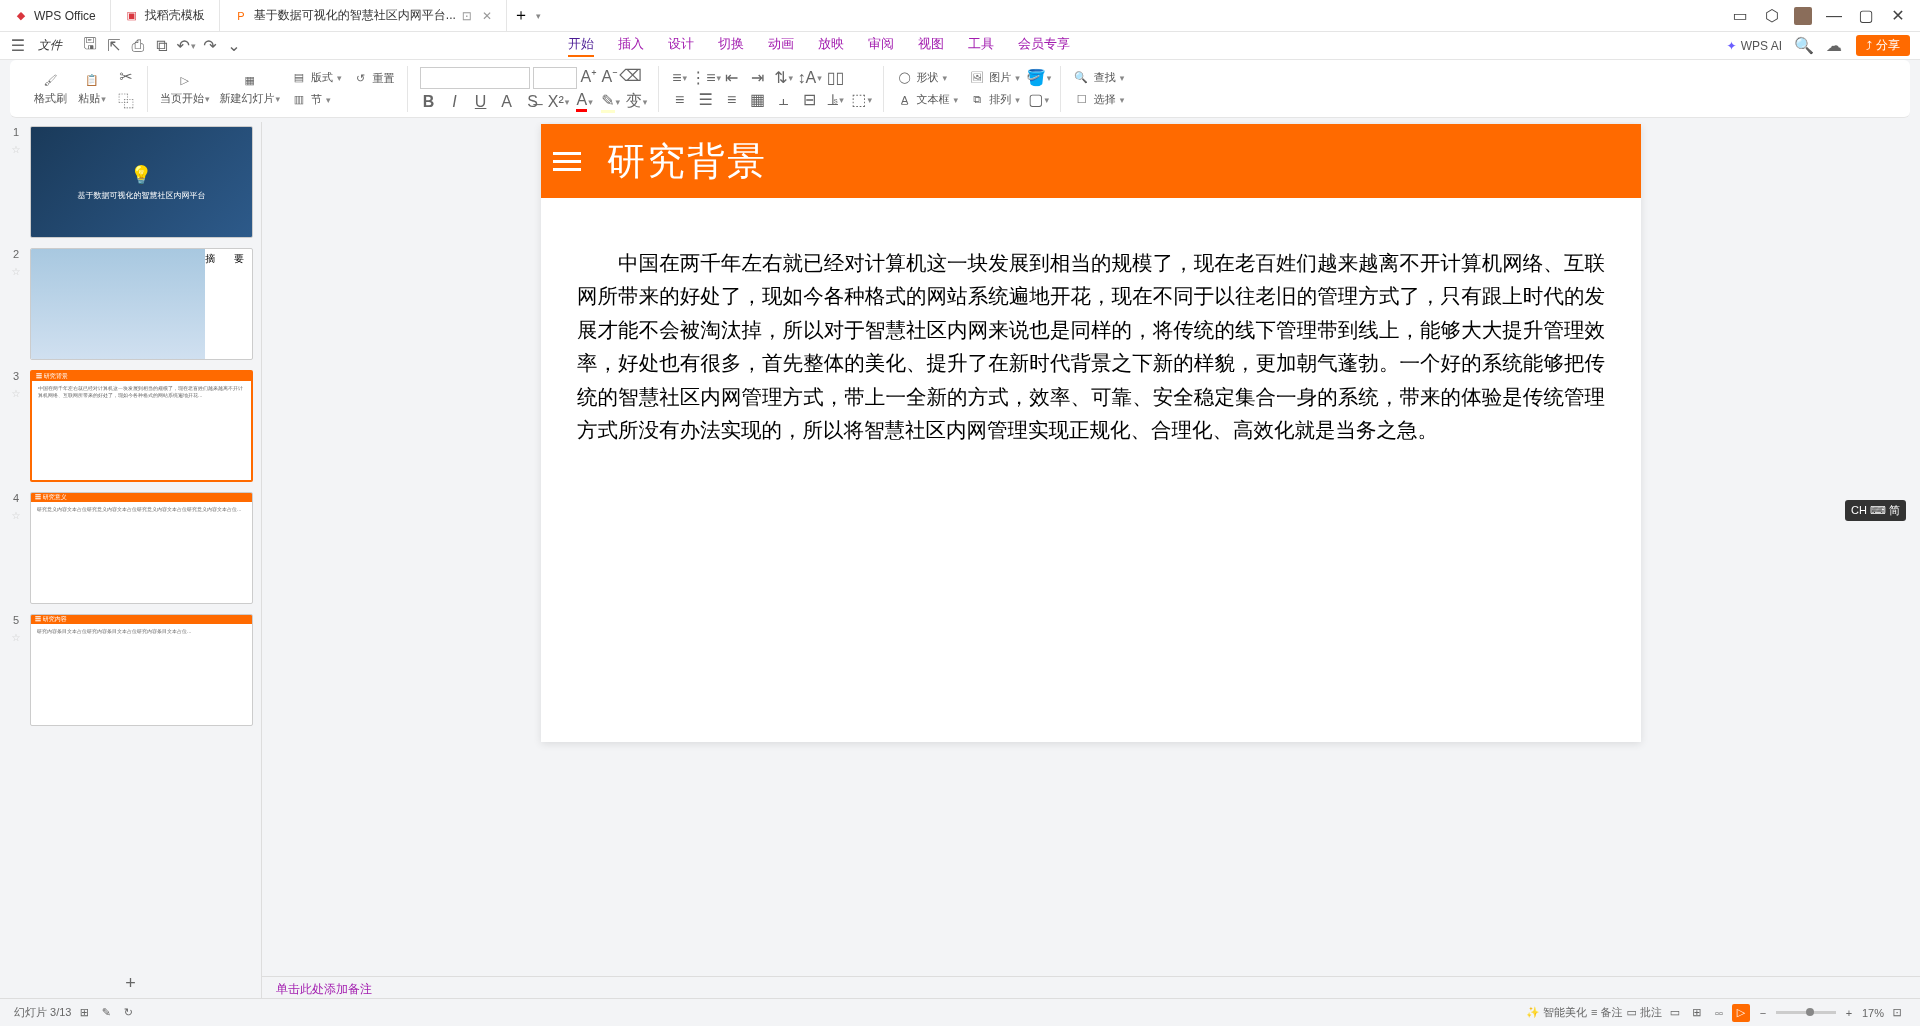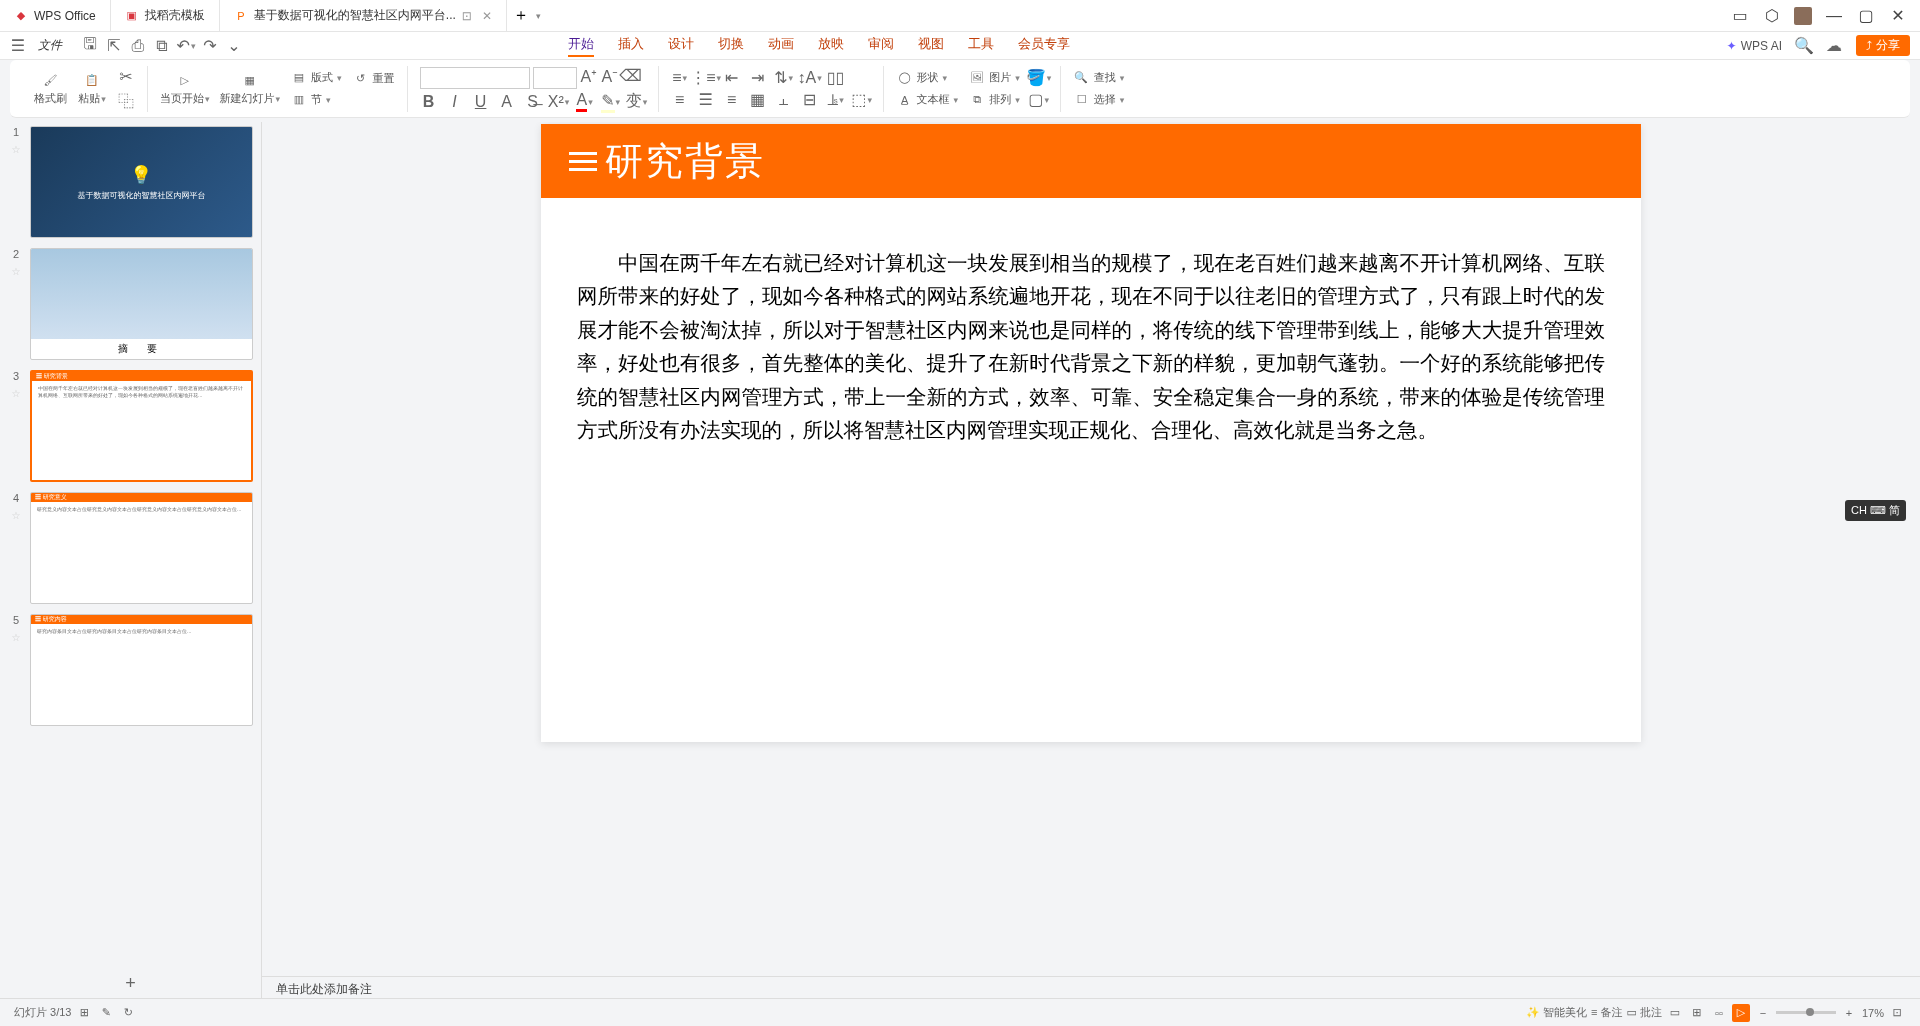--- a/index.html
+++ b/index.html
@@ -16,21 +16,21 @@
 .titlebar-right { display: flex; gap: 12px; padding-right: 12px; align-items: center; }
 .win-btn { width: 20px; height: 20px; display:flex; align-items:center; justify-content:center; color:#444; cursor:pointer;}
 
 
 .menubar { height: 28px; background: #fff; display: flex; align-items: center; padding: 0 10px; justify-content: space-between; border-bottom: 1px solid #e5e5e5;}
 .menubar-left { display: flex; align-items: center; gap: 6px; }
 .menu-btn { padding: 2px 6px; font-size: 12px; color: #333; cursor:pointer;font-style:italic; }
 .quick-icons { display:flex; gap:8px; margin-left:8px; }
 .qicon { width:16px; height:16px; color:#666; display:flex; align-items:center; justify-content:center; cursor:pointer;}
 .menu-tabs { display: flex; gap: 24px; margin-left: 40px; }
-.menu-tab { font-size: 13px; color: #c2410c; cursor: pointer; padding-bottom: 2px;}
+.menu-tab { font-size: 13px; color: #a21caf; cursor: pointer; padding-bottom: 2px;}
 .menu-tab.active { color: #4c1d95; border-bottom: 2px solid #ff6a00; }
 .menubar-right { display: flex; align-items: center; gap: 14px; }
 .wps-ai { font-size:12px; color:#555; display:flex; align-items:center; gap:4px;}
 .share-btn { background:#ff6a00; color:#fff; padding:2px 10px; border-radius:3px; font-size:12px; cursor:pointer; display:flex; align-items:center; gap:4px;}
 
 
 .ribbon { height: 58px; background: #fff; display: flex; align-items: center; padding: 0 12px; gap: 0; border-bottom: 1px solid #e5e5e5; margin: 0 10px; border-radius: 6px;}
 .ribbon-group { display: flex; align-items: center; gap: 10px; padding: 0 12px; height: 46px; border-right: 1px solid #e5e5e5;}
 .ribbon-group:last-child { border-right: none;}
 .ribbon-item { display: flex; flex-direction: column; align-items: center; font-size: 11px; color: #555; cursor: pointer; gap: 2px; min-width: 30px;}
@@ -48,38 +48,38 @@
 .collapse-icon { position:absolute; right:8px; color:#999; cursor:pointer;}
 .slide-list { flex: 1; overflow-y: auto; padding: 4px 8px; }
 .slide-item { display: flex; gap: 6px; margin-bottom: 10px; }
 .slide-num { width: 16px; font-size: 11px; color: #666; display:flex; flex-direction:column; align-items:center; gap:6px;}
 .star-icon { color:#ccc; font-size:10px;}
 .slide-thumb { flex: 1; height: 112px; background: #fff; border: 1px solid #ccc; border-radius: 2px; overflow: hidden; position:relative; cursor:pointer;}
 .slide-thumb.selected { border: 2px solid #ff6a00; }
 .thumb-title-bar { height: 9px; background:#ff6a00; display:flex; align-items:center; padding-left:4px; color:#fff; font-size:6px;}
 .thumb1-content { background: linear-gradient(135deg,#1a3a5a,#2d5a8a); height:100%; display:flex; flex-direction:column; align-items:center; justify-content:center; color:#fff; font-size:8px;}
 .bulb { font-size:18px; margin-bottom:4px;}
-.thumb2-content { height:100%; display:flex; flex-direction:column;}
+.thumb2-content { height:100%; display:flex; flex-direction:row;}
 .thumb2-img { flex:1; background:linear-gradient(to bottom,#a8c8e0,#d0e0f0); position:relative;}
 .thumb2-footer { height:20px; display:flex; align-items:center; justify-content:center; font-size:10px; letter-spacing:8px;}
 .thumb-body-text { font-size:5px; color:#666; padding:4px 6px; line-height:1.4;}
 .add-slide { display:flex; justify-content:center; padding:8px; font-size:18px; color:#666; cursor:pointer;}
 
 
 .canvas-area { flex: 1; background: #f3f4f6; display: flex; flex-direction: column; overflow: hidden; }
 .canvas-scroll { flex:1; overflow:auto; display:flex; justify-content:center; padding: 2px 30px 10px 30px;}
 .slide-canvas { width: 1100px; height: 618px; background: #fff; box-shadow: 0 2px 8px rgba(0,0,0,0.1); }
-.slide-header-bar { height: 74px; background: #ff6a00; display: flex; align-items: center; padding-left: 28px; gap: 8px; }
+.slide-header-bar { height: 74px; background: #ff6a00; display: flex; align-items: center; padding-left: 12px; gap: 26px; }
 .hamburger { display:flex; flex-direction:column; gap:5px;}
 .hamburger span { width:28px; height:3px; background:#fff;}
 .slide-title { color: #fff; font-size: 38px; font-weight: normal; letter-spacing:2px;}
 .slide-body { padding: 48px 36px 20px 36px; }
 .body-text { font-size: 20.5px; line-height: 1.63; color: #000; text-indent: 2em; text-align: justify;}
 .watermark { text-align: center; color: #ff0000; font-size: 30px; margin-top: 14px; letter-spacing:1px;}
-.notes-area { height: 26px; padding: 4px 14px; font-size: 12px; color: #404040; border-top:1px solid #ddd;}
+.notes-area { height: 26px; padding: 4px 14px; font-size: 12px; color: #a21caf; border-top:1px solid #ddd;}
 .ime-badge { position:fixed; right:14px; top:500px; background:#333; color:#fff; font-size:11px; padding:3px 6px; border-radius:3px;}
 
 
 .statusbar { height: 28px; background: #f3f4f6; display: flex; align-items: center; justify-content: space-between; padding: 0 14px; font-size: 11px; color: #666; border-top: 1px solid #ddd; position:fixed; bottom:0; width:100%;}
 .status-left, .status-right { display: flex; gap: 4px; align-items: center; }
 .view-btn { width:18px; height:18px; display:flex; align-items:center; justify-content:center; cursor:pointer; color:#666;}
 .view-btn.active { background:#ff6a00; color:#fff; border-radius:2px;}
 </style>
 </head>
 <body>

